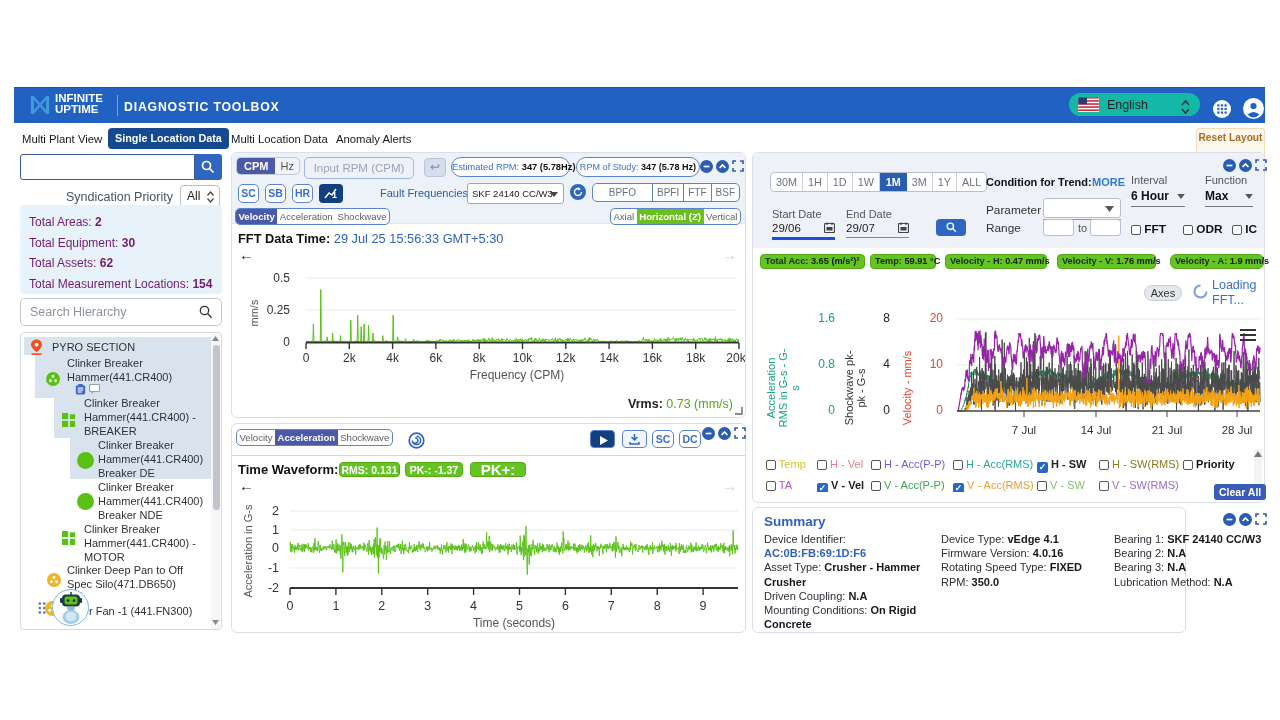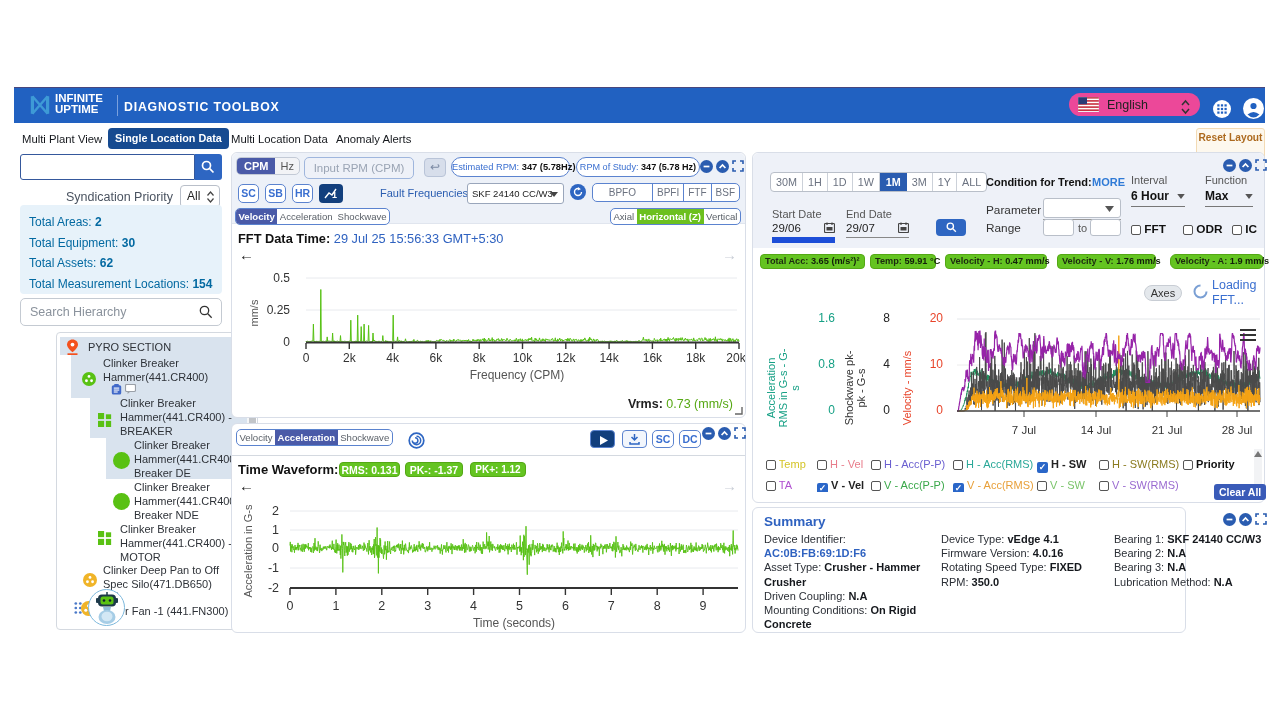--- a/index.html
+++ b/index.html
@@ -10,44 +10,44 @@
 #topline{left:14px;top:87px;width:1251px;height:1px;background:#47477e;}
 #header{left:14px;top:88px;width:1251px;height:35px;background:#2161c1;}
 #logoicon{left:29px;top:95px;}
 #logotxt{left:55px;top:93px;color:#fff;font-weight:bold;font-size:11.5px;line-height:10.5px;letter-spacing:0px;}
 #hdrdiv{left:117px;top:95px;width:1px;height:21px;background:#7aa0dd;}
 #hdrtitle{left:124px;top:100px;color:#fff;font-weight:bold;font-size:12.3px;letter-spacing:0.8px;}
 #asksearch{left:477px;top:93px;width:276px;height:24px;background:#5b89d6;border-radius:12px;display:flex;align-items:center;}
 #askicon{width:23px;height:19px;background:#2e66c2;border-radius:7px;margin-left:13px;display:flex;align-items:center;justify-content:center;}
 #asktxt{color:#e4ecf9;font-size:14.5px;margin-left:12px;}
 #ctrlk{position:absolute;right:16px;top:4px;background:#1d4fa1;border:1px solid #87a9de;border-radius:8px;color:#fff;font-weight:bold;font-size:11px;padding:1px 8px;}
-#lang{left:1069px;top:93px;width:131px;height:23px;background:#ec4899;border-radius:14px;display:flex;align-items:center;}
+#lang{left:1069px;top:93px;width:131px;height:23px;background:#14b8a6;border-radius:14px;display:flex;align-items:center;}
 #langtxt{font-size:12.5px;color:#222;margin-left:8px;}
 #grid9{left:1213px;top:100px;}
 #usr{left:1243px;top:98px;}
 
 .navtab{top:131px;color:#15181d;font-size:11.3px;height:16px;line-height:16px;}
 #tab2{left:108px;top:128px;background:#164a90;color:#fff;border-radius:4px;height:21px;line-height:21px;padding:0 7px;font-size:10.8px;font-weight:bold;}
 #resetlayout{left:1196px;top:128px;width:69px;height:37px;background:#fdf8ee;border:1px solid #f3dbb5;border-radius:3px;color:#ad6a1f;font-weight:bold;font-size:10.2px;text-align:center;line-height:17px;white-space:nowrap;}
 
 .panel{border:1px solid #d9dee8;border-radius:6px;background:#fff;}
 .bluebtn-o{border:1px solid #5b83cf;border-radius:5px;background:#fff;color:#3a6fd0;font-weight:bold;text-align:center;}
 .pill-g{background:#64c421;border:1px solid #54a815;border-radius:4px;color:#fff;font-weight:bold;}
 .gp2{height:15px;font-size:9.2px;line-height:13.5px;padding:0 0 0 4px;color:#1c2a10;font-weight:bold;white-space:nowrap;text-align:left;}
 .gp2 b{color:#12200a;}
 .ckb{width:10px;height:10px;border:1.5px solid #555;border-radius:2px;background:#fff;display:inline-block;vertical-align:-2px;}
 .ckbc{width:11px;height:11px;border-radius:2px;background:#2a66c8;display:inline-block;vertical-align:-2px;color:#fff;font-size:9px;line-height:11px;text-align:center;font-weight:bold;}
 
 #sb-search{left:20px;top:154px;width:175px;height:26px;border:1.5px solid #35589c;border-radius:3px 0 0 3px;background:#fff;}
 #sb-searchbtn{left:195px;top:154px;width:27px;height:26px;background:#2e66c2;border-radius:0 3px 3px 0;}
 #synd{left:66px;top:190px;color:#4a5360;font-size:12.5px;}
 #syndsel{left:180px;top:185px;width:40px;height:23px;border:1px solid #b9bfc9;border-radius:4px;background:#fff;font-size:12px;color:#222;line-height:21px;padding-left:6px;}
-#stats{left:20px;top:205px;width:202px;height:89px;background:#e7f2fa;border-radius:4px;padding:7px 9px;color:#0369a1;font-size:12px;line-height:20.5px;}
+#stats{left:20px;top:205px;width:202px;height:89px;background:#e7f2fa;border-radius:4px;padding:7px 9px;color:#701a75;font-size:12px;line-height:20.5px;}
 #sb-hier{left:20px;top:298px;width:202px;height:28px;border:1px solid #c4cad2;border-radius:5px;background:#fff;color:#8a929c;font-size:12.5px;line-height:26px;padding-left:9px;}
-#tree{left:20px;top:332px;width:202px;height:298px;border:1px solid #d4d9e0;border-radius:4px;background:#fff;overflow:hidden;margin-left:36px;}
+#tree{left:20px;top:332px;width:202px;height:298px;border:1px solid #d4d9e0;border-radius:4px;background:#fff;overflow:hidden;}
 .trow{font-size:11px;color:#2e3238;line-height:13.9px;}
 #treesb{position:absolute;right:1px;top:1px;width:9px;height:296px;background:#f5f6f7;}
 #treethumb{position:absolute;right:1px;top:12px;width:7px;height:165px;background:#c2c5c9;border-radius:3px;}
 
 #fftpanel{left:231px;top:152px;width:515px;height:266px;}
 #ffthead{position:absolute;left:0;top:0;width:100%;height:71px;background:#edf1f8;border-radius:6px 6px 0 0;border-bottom:1px solid #e0e5ee;}
 #twfpanel{left:231px;top:423px;width:515px;height:210px;}
 .seg{display:flex;border:1px solid #5b83cf;border-radius:5px;overflow:hidden;background:#fff;}
 .seg div{padding:2px 5px;font-size:10.8px;color:#5a6068;white-space:nowrap;}
 .seg .on{background:#4a5aa8;color:#fff;font-weight:bold;}
@@ -374,21 +374,21 @@
         <circle cx="6.5" cy="6.5" r="6.5" fill="#2a5cb0"></circle>
         <path d="M3.6,8 L6.5,4.9 L9.4,8" fill="none" stroke="#fff" stroke-width="1.7"></path>
       </svg>
     <svg style="position:absolute;left:502px;top:3px" width="12" height="12" viewBox="0 0 12 12">
         <path d="M1,4 V1 H4 M8,1 H11 V4 M11,8 V11 H8 M4,11 H1 V8" fill="none" stroke="#2a5cb0" stroke-width="1.6"></path>
       </svg>
     <div style="position:absolute;left:0;top:31px;width:100%;height:1px;background:#d4d9e0;"></div>
     <div style="position:absolute;left:6px;top:38px;font-size:13px;font-weight:bold;color:#111;">Time Waveform:</div>
     <div class="pill-g" style="position:absolute;left:107px;top:38px;width:61px;height:15px;font-size:10.5px;text-align:center;line-height:14px;">RMS: 0.131</div>
     <div class="pill-g" style="position:absolute;left:173px;top:38px;width:58px;height:15px;font-size:10.5px;text-align:center;line-height:14px;">PK-: -1.37</div>
-    <div class="pill-g" style="position:absolute;left:238px;top:38px;width:56px;height:15px;font-size:10px;text-align:center;line-height:14px;">PK+: 1.12</div>
+    <div class="pill-g" style="position:absolute;left:238px;top:38px;width:56px;height:15px;font-size:15px;text-align:center;line-height:14px;">PK+: 1.12</div>
     <div style="position:absolute;left:7px;top:53px;font-size:15px;color:#222;">←</div>
     <div style="position:absolute;right:8px;top:53px;font-size:15px;color:#c9ced6;">→</div>
     <svg style="position:absolute;left:0;top:75px" width="513" height="133" viewBox="0 0 513 133">
       <g font-size="12.5" fill="#333" text-anchor="end">
         <text x="47" y="16">2</text>
           <text x="47" y="35">1</text>
           <text x="47" y="53">0</text>
           <text x="47" y="73">-1</text>
           <text x="47" y="93">-2</text>
       </g>
@@ -459,21 +459,21 @@
     <div style="position:absolute;left:339px;top:23px;font-size:11px;color:#2f7ad6;font-weight:bold;">MORE</div>
     <div style="position:absolute;left:378px;top:21px;font-size:11px;color:#555;">Interval</div>
     <div style="position:absolute;left:378px;top:36px;font-size:12px;color:#111;font-weight:bold;border-bottom:1px solid #777;width:54px;padding-bottom:3px;">6 Hour <svg width="8" height="5" viewBox="0 0 9 6" style="float:right;margin-top:5px">
           <path d="M0,0 L4.5,6 L9,0 Z" fill="#555"></path>
         </svg></div>
     <div style="position:absolute;left:452px;top:21px;font-size:11px;color:#555;">Function</div>
     <div style="position:absolute;left:452px;top:36px;font-size:12px;color:#111;font-weight:bold;border-bottom:1px solid #777;width:48px;padding-bottom:3px;">Max <svg width="8" height="5" viewBox="0 0 9 6" style="float:right;margin-top:5px">
           <path d="M0,0 L4.5,6 L9,0 Z" fill="#555"></path>
         </svg></div>
     <div style="position:absolute;left:19px;top:55px;font-size:11px;color:#555;">Start Date</div>
-    <div style="position:absolute;left:19px;top:69px;width:63px;font-size:11.5px;color:#222;border-bottom:6px solid #1d4ed8;padding-bottom:3px;">29/06<svg width="11" height="11" viewBox="0 0 11 11" style="float:right">
+    <div style="position:absolute;left:19px;top:69px;width:63px;font-size:11.5px;color:#222;border-bottom:3px solid #1d4ed8;padding-bottom:3px;">29/06<svg width="11" height="11" viewBox="0 0 11 11" style="float:right">
           <rect x="0.5" y="1.5" width="10" height="9" rx="1" fill="none" stroke="#444" stroke-width="1.2"></rect>
           <line x1="3" y1="0.5" x2="3" y2="3" stroke="#444" stroke-width="1.2"></line>
           <line x1="8" y1="0.5" x2="8" y2="3" stroke="#444" stroke-width="1.2"></line>
           <rect x="2.5" y="5" width="6" height="3.5" fill="#444"></rect>
         </svg></div>
     <div style="position:absolute;left:93px;top:55px;font-size:11px;color:#555;">End Date</div>
     <div style="position:absolute;left:93px;top:69px;width:63px;font-size:11.5px;color:#222;border-bottom:1px solid #888;padding-bottom:3px;">29/07<svg width="11" height="11" viewBox="0 0 11 11" style="float:right">
           <rect x="0.5" y="1.5" width="10" height="9" rx="1" fill="none" stroke="#444" stroke-width="1.2"></rect>
           <line x1="3" y1="0.5" x2="3" y2="3" stroke="#444" stroke-width="1.2"></line>
           <line x1="8" y1="0.5" x2="8" y2="3" stroke="#444" stroke-width="1.2"></line>

